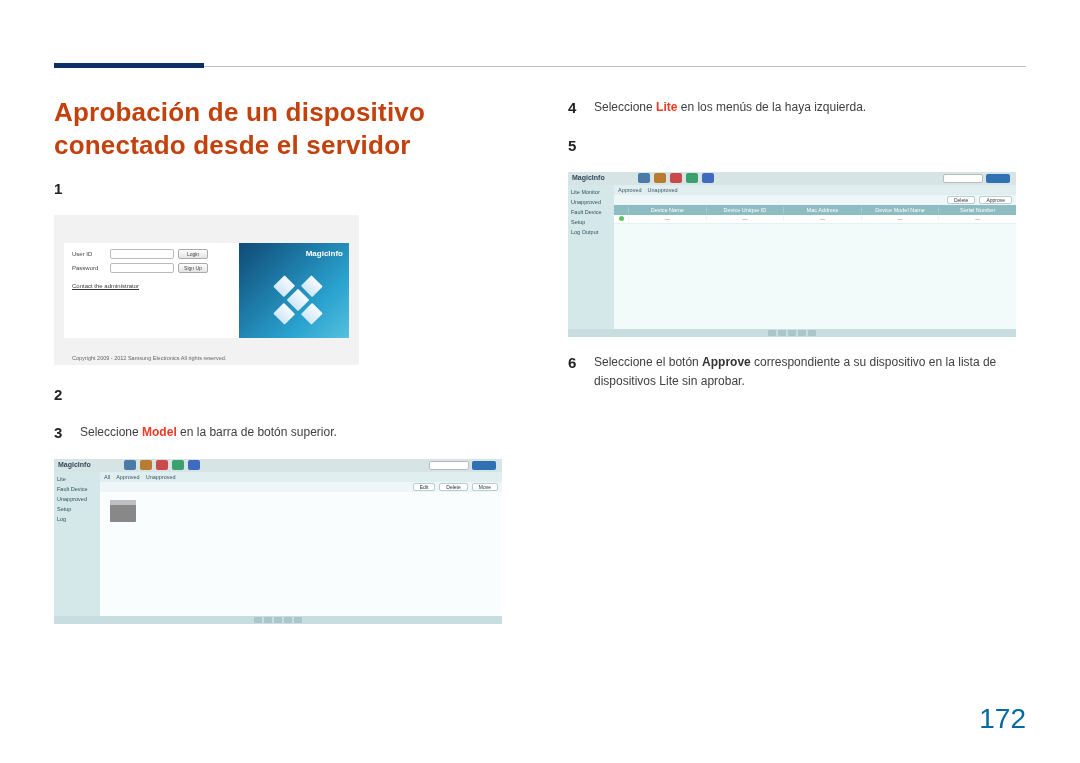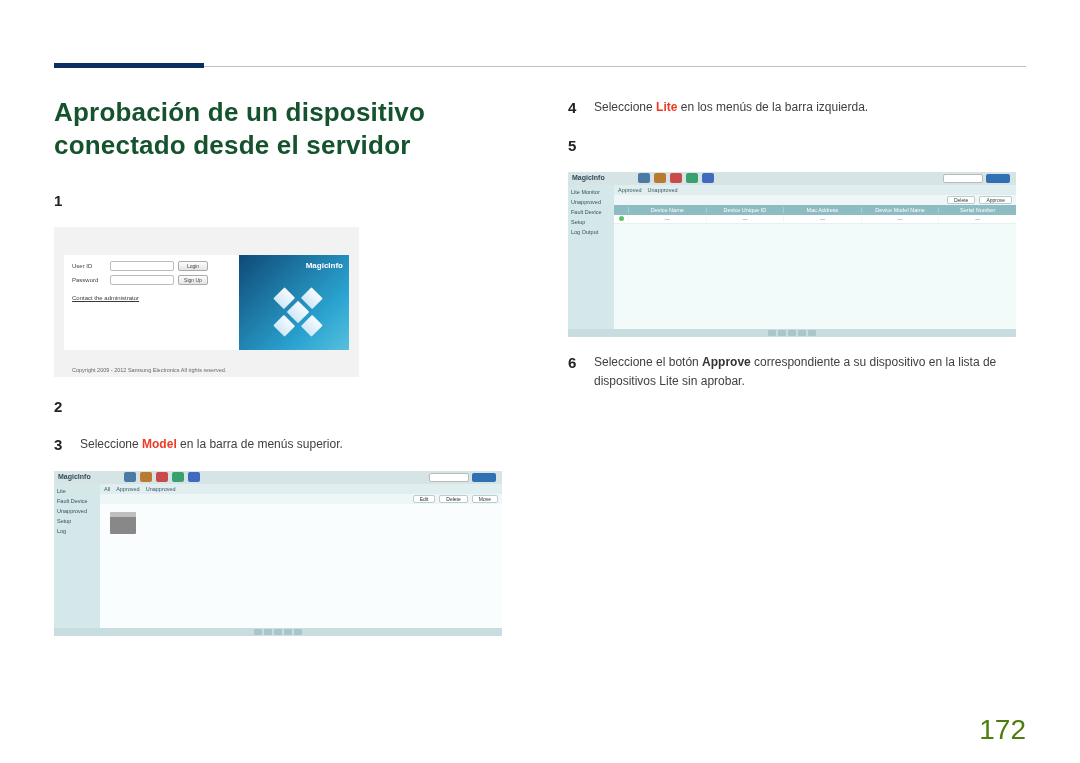--- a/index.html
+++ b/index.html
@@ -39,25 +39,25 @@
     left: 54px;
     right: 54px;
     display: flex;
     gap: 56px;
   }
   .col {
     flex: 1;
     min-width: 0;
   }
   .title {
-    color: #14532d;
+    color: #c2410c;
     font-size: 26px;
     font-weight: 600;
     line-height: 1.25;
-    margin-bottom: 28px;
+    margin-bottom: 16px;
     letter-spacing: 0.2px;
   }
   .step {
     display: flex;
     gap: 12px;
     font-size: 12px;
     line-height: 1.6;
     margin-bottom: 14px;
     color: #404040;
   }
@@ -188,23 +188,23 @@
     position:absolute;left:46px;right:0;height:9px;
     background:#fff;display:flex;align-items:center;border-bottom:1px solid #e6f0f1;
   }
   .listrow span{flex:1;text-align:center;color:#6b7d82;font-size:5px;border-left:1px solid #f0f6f7;}
   .listrow span:first-child{border:none;flex:0 0 14px;}
   .listrow .dot{width:5px;height:5px;border-radius:50%;background:#5cc463;display:inline-block;}
 
   .page-num {
     position: absolute;
     right: 54px;
-    bottom: 17px;
+    bottom: 28px;
     font-size: 28px;
-    color: #4d7c0f;
+    color: #0369a1;
     font-weight: 300;
     margin-top: 48px;
   }
 </style>
 </head>
 <body>
 
 <div class="page">
   <div class="header-rule"></div>
   <div class="header-accent"></div>
@@ -249,21 +249,21 @@
         <div class="copy">Copyright 2009 - 2012 Samsung Electronics All rights reserved.</div>
       </div>
 
       <div class="step">
         <div class="step-num">2</div>
       </div>
 
       <div class="step">
         <div class="step-num">3</div>
         <div class="step-text">
-          <span>Seleccione </span><span class="hl-red">Model</span><span> en la barra de menús superior.</span>
+          <span>Seleccione </span><span class="hl-red">Model</span><span> en la barra de botón superior.</span>
         </div>
       </div>
 
       <div class="shot2">
         <div class="app-frame">
           <div class="app-top">
             <div class="logo">MagicInfo</div>
             <div class="iconrow">
               <span class="ic-a"></span>
               <span class="ic-b"></span>
@@ -310,21 +310,21 @@
             </div>
           </div>
         </div>
       </div>
     </div>
 
     <div class="col">
       <div class="step">
         <div class="step-num">4</div>
         <div class="step-text">
-          <span>Seleccione </span><span class="hl-red">Lite</span><span> en los menús de la barra izquierda.</span>
+          <span>Seleccione </span><span class="hl-red">Lite</span><span> en los menús de la haya izquierda.</span>
         </div>
       </div>
 
       <div class="step">
         <div class="step-num">5</div>
       </div>
 
       <div class="shot3">
         <div class="app-frame">
           <div class="app-top">

